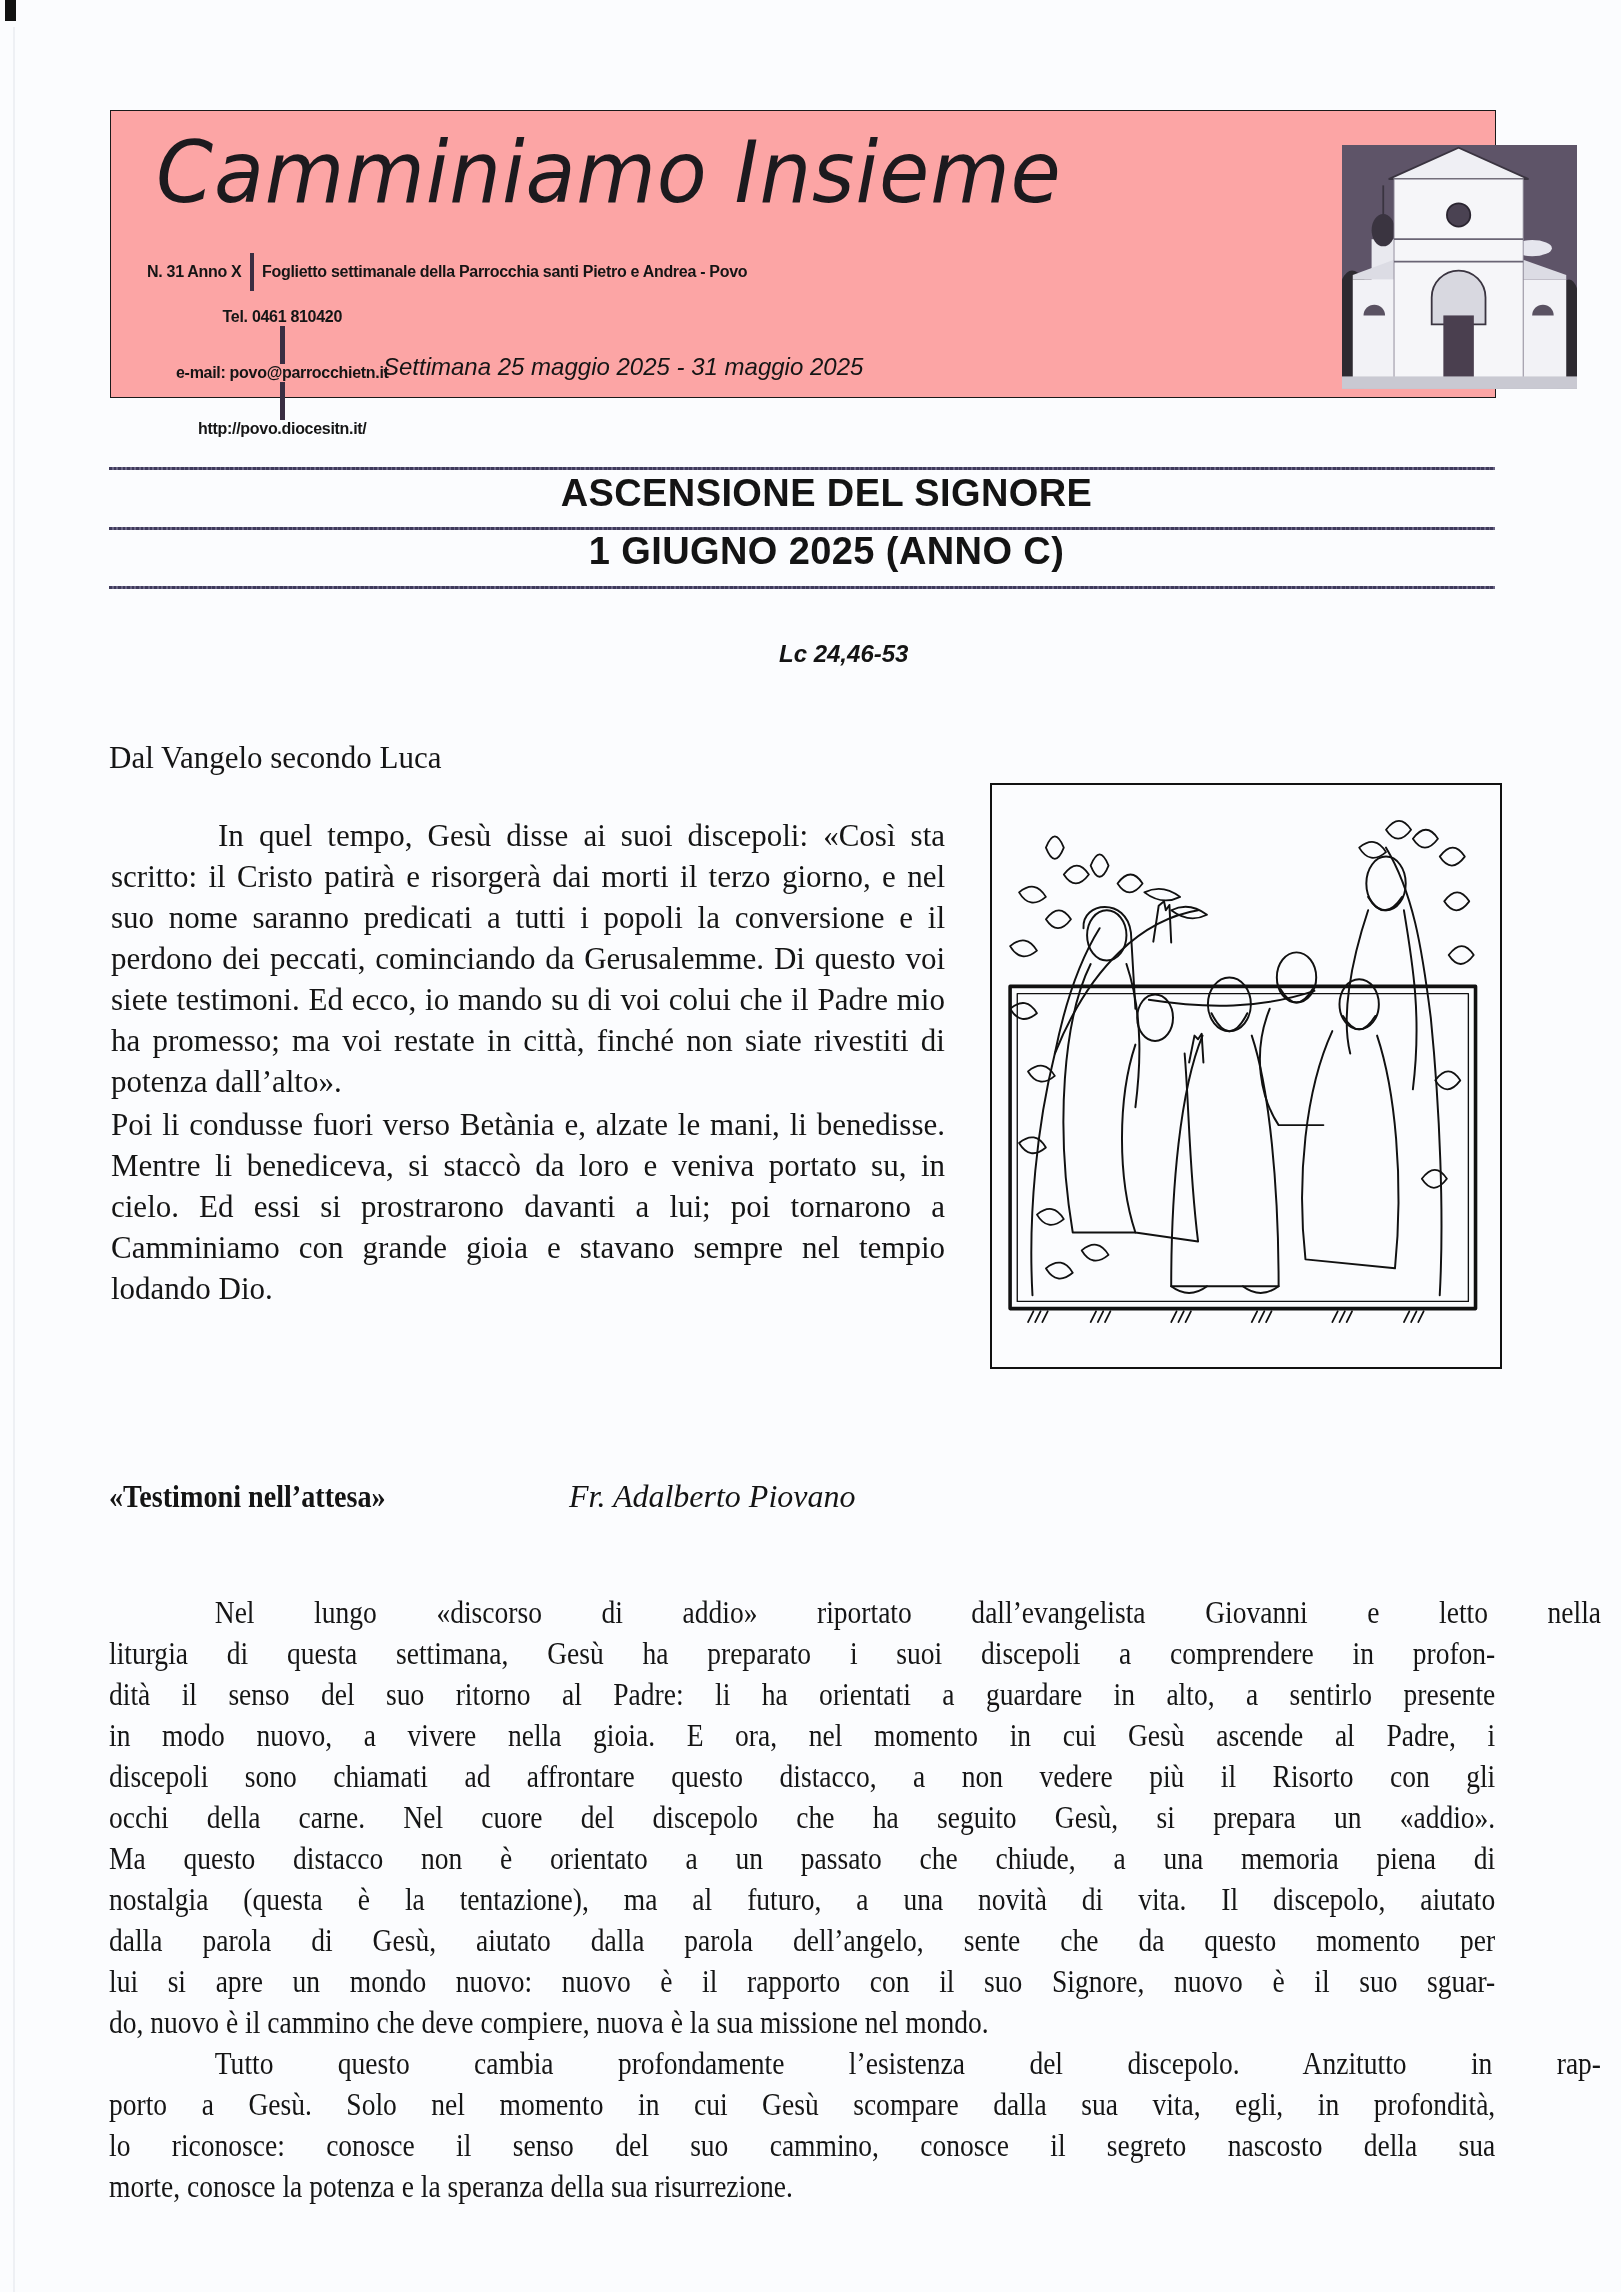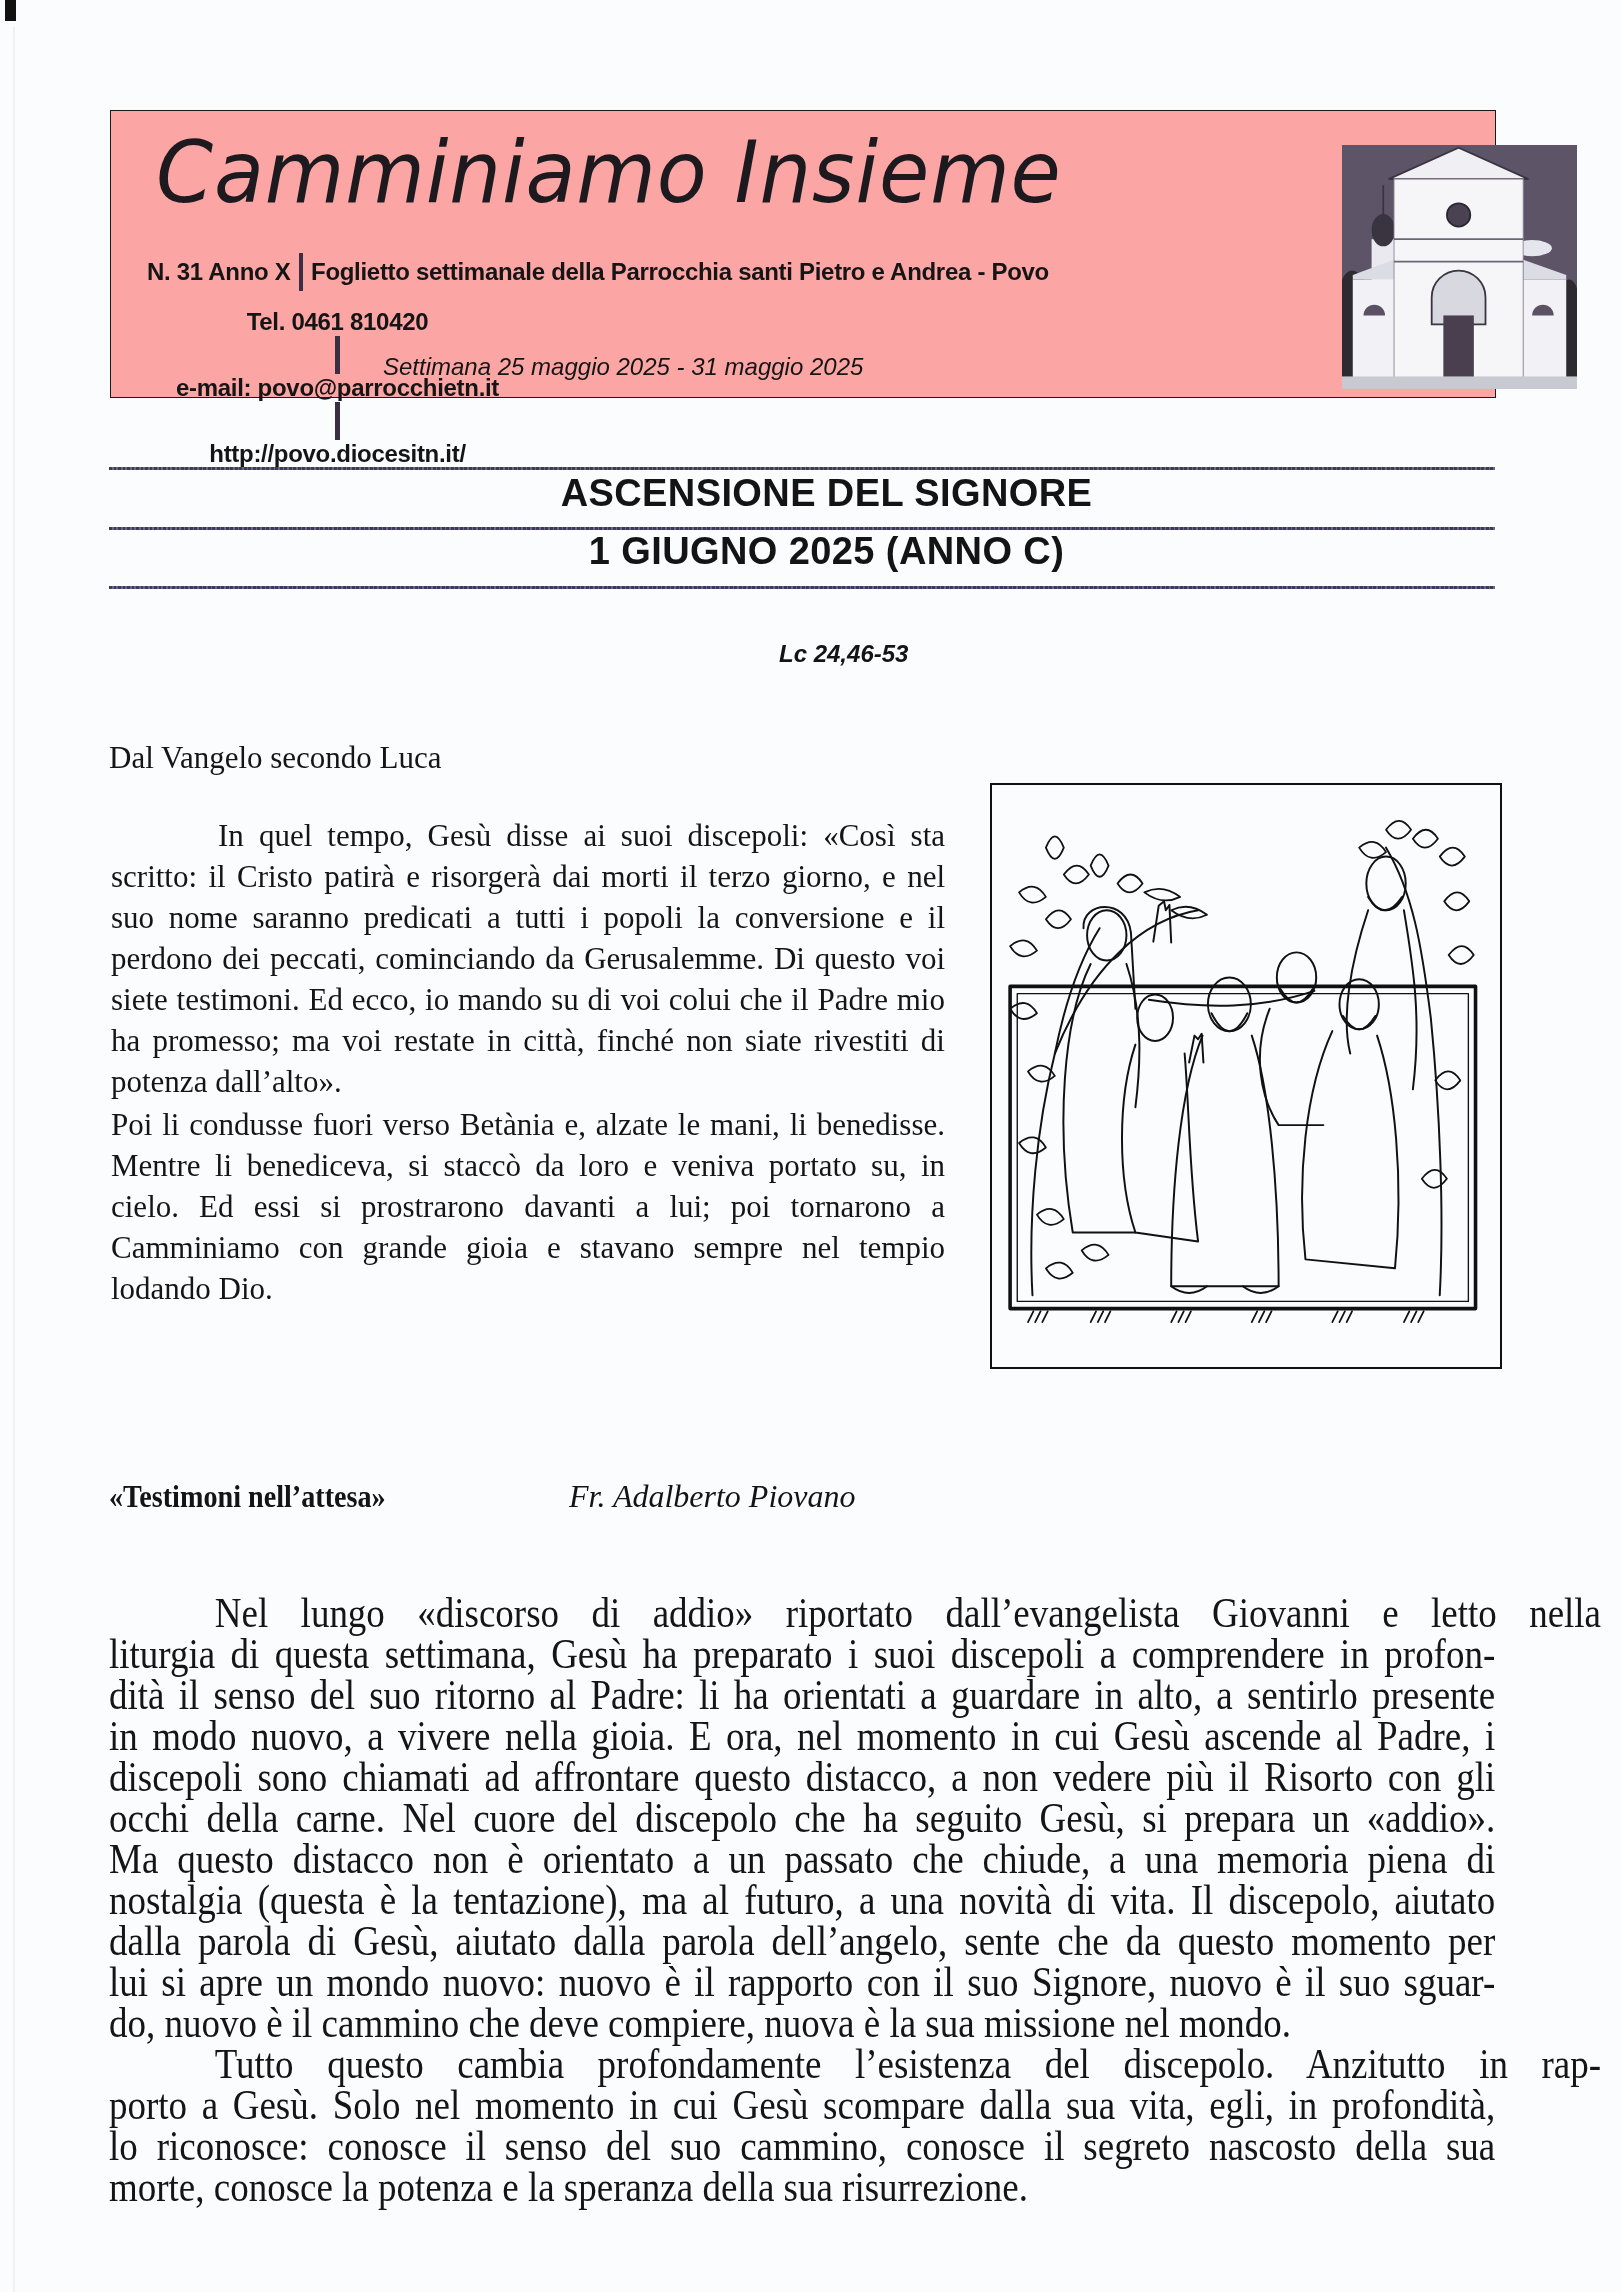--- a/index.html
+++ b/index.html
@@ -27,21 +27,21 @@
       position: absolute; left: 45px; top: 14.3px;
       font-family: "DejaVu Sans", sans-serif;
       font-weight: 200; font-size: 86px; letter-spacing: 0.9px;
       color: #1c1a1e; transform: scaleX(0.95); transform-origin: left top;
       font-style: italic;
       line-height: 1.1;
     }
     .hdr-line {
       position: absolute;
       font-family: "Liberation Sans", sans-serif;
-      font-size: 24px; font-weight: bold; color: #151515;
+      font-size: 16px; font-weight: bold; color: #151515;
       white-space: nowrap;
       display: flex; align-items: center;
       letter-spacing: -0.3px;
     }
     .hdr-line .sep {
       display: inline-block; width: 4.5px; height: 38px; background: #3a2e42; margin: 0 8px;
     }
     .hdr-line-1 { left: 36px; top: 142px; }
     .hdr-line-2 { left: 65px; top: 197px; flex-direction: column; }
     .hdr-week {
@@ -94,21 +94,21 @@
       font-size: 32px; font-weight: bold; color: #141414;
       transform: scaleX(0.88); transform-origin: left top;
       white-space: nowrap;
     }
     .commentary-author {
       position: absolute; left: 569px; top: 1478px;
       font-size: 32px; font-style: italic; color: #141414; white-space: nowrap;
     }
     .commentary-body {
       position: absolute; left: 109px; top: 1592px; width: 1386px;
-      font-size: 43px; line-height: 41px; color: #151515;
+      font-size: 32px; line-height: 41px; color: #151515;
       text-align: justify;
     }
     .commentary-body .cline {
       display: block; white-space: nowrap;
       transform: scaleX(0.86); transform-origin: left top;
       width: 116.3%;
       text-align: justify; text-align-last: justify;
     }
     .commentary-body .cline.last { text-align-last: left; }
     .commentary-body .cline.ind { padding-left: 123px; }

